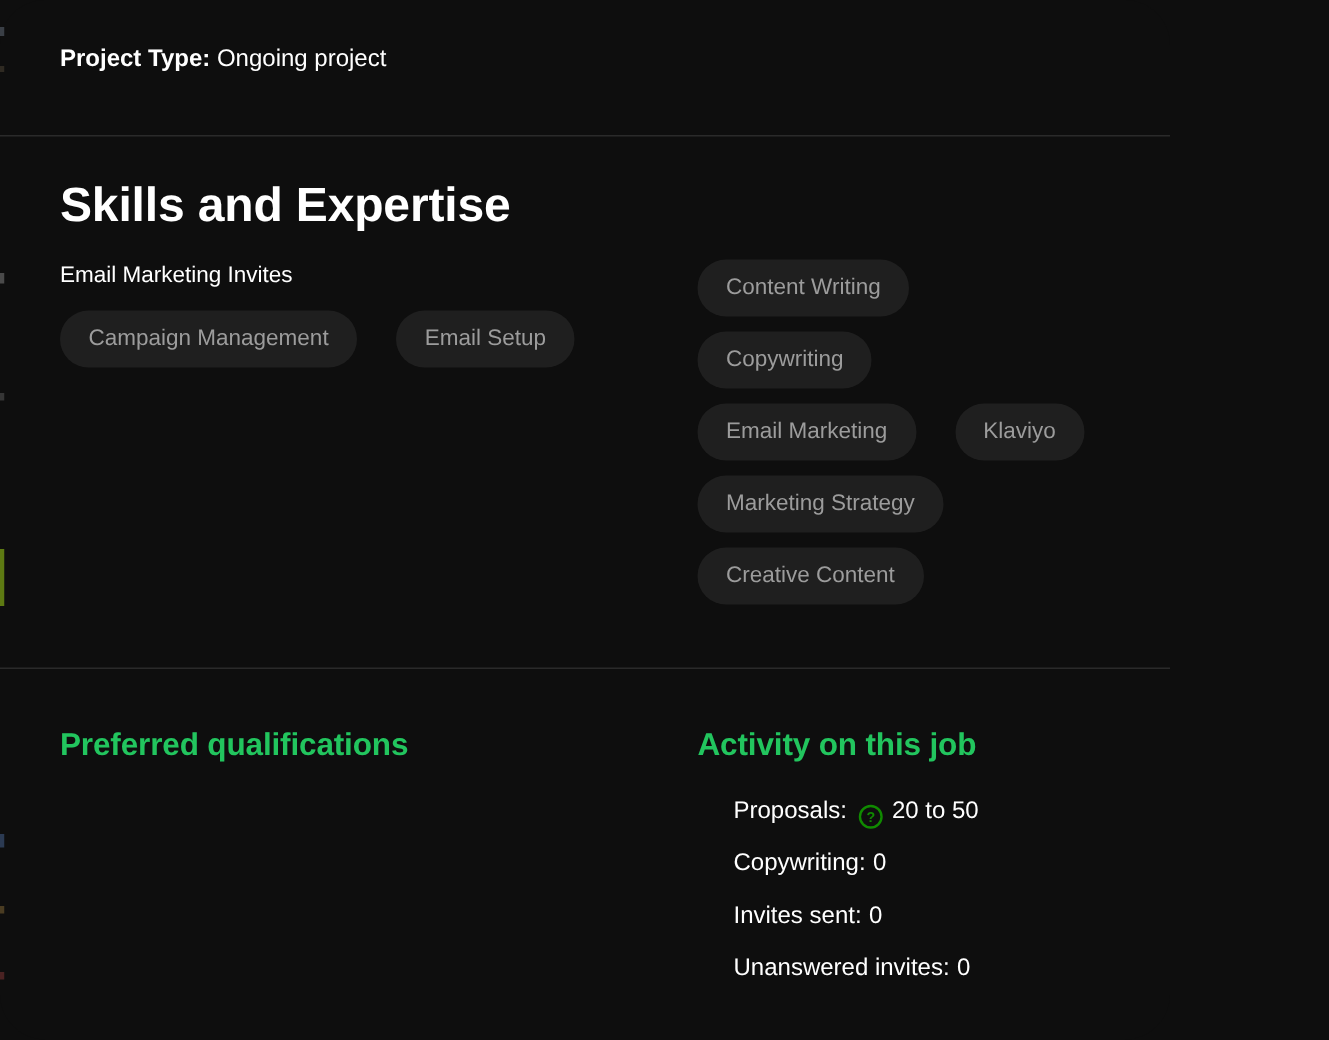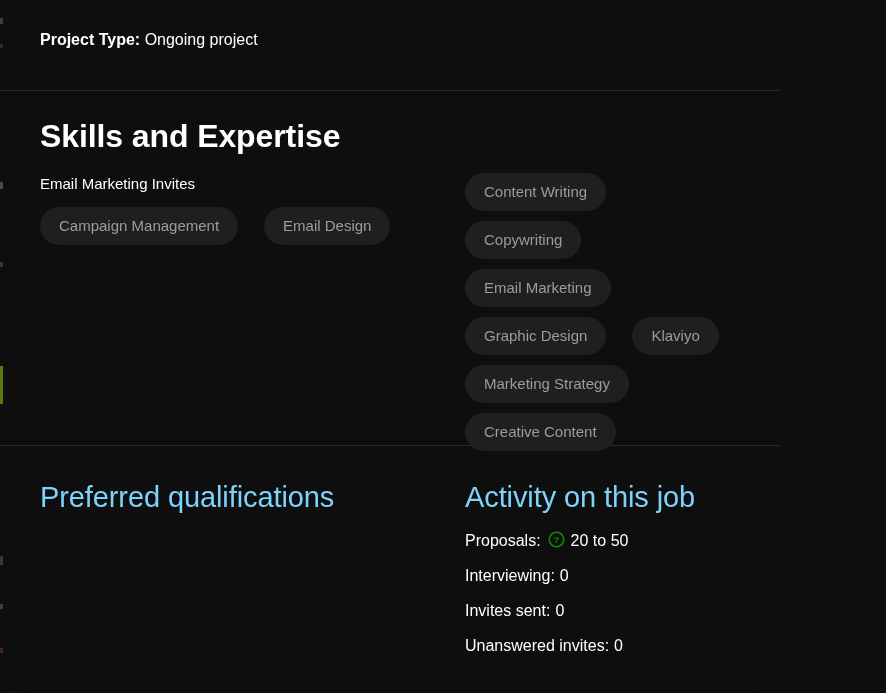--- a/index.html
+++ b/index.html
@@ -121,35 +121,36 @@
     padding: 9px 19px;
     white-space: nowrap;
     border: none;
   }
 
   
   .sec-activity {
     padding-top: 36px;
   }
   .h2-sm {
-    font-size: 29px;
+    font-size: 21px;
     line-height: 30px;
-    font-weight: 400;
-    color: #7dd3fc;
+    font-weight: 700;
+    color: #22c55e;
     margin: 0 0 18px 0;
     letter-spacing: -0.1px;
   }
   .stat-row {
     font-size: 16px;
     line-height: 22px;
     color: #ffffff;
     margin-bottom: 13px;
     display: flex;
-    align-items: flex-start;
+    align-items: flex-end;
     gap: 0;
+    margin-left: 24px;
   }
   .stat-row:last-child { margin-bottom: 0; }
   .stat-label { font-weight: 400; }
   .stat-value { font-weight: 400; }
   .help-icon {
     display: inline-flex;
     align-items: center;
     justify-content: center;
     width: 17px;
     height: 17px;
@@ -187,30 +188,29 @@
 
   <div class="section sec-skills">
     <h2 class="h2">Skills and Expertise</h2>
 
     <div class="cols">
 
       <div class="col-left">
         <div class="group-label">Email Marketing Invites</div>
         <div class="pills">
           <span class="pill">Campaign Management</span>
-          <span class="pill">Email Design</span>
+          <span class="pill">Email Setup</span>
         </div>
       </div>
 
       <div class="col-right">
         <div class="pills">
           <span class="pill">Content Writing</span>
           <span class="pill">Copywriting</span>
           <span class="pill">Email Marketing</span>
-          <span class="pill">Graphic Design</span>
           <span class="pill">Klaviyo</span>
           <span class="pill">Marketing Strategy</span>
           <span class="pill">Creative Content</span>
         </div>
       </div>
 
     </div>
   </div>
 
   <div class="divider"></div>
@@ -230,21 +230,21 @@
           <span class="help-icon">
             <svg width="17" height="17" viewBox="0 0 17 17" aria-hidden="true">
               <circle cx="8.5" cy="8.5" r="7.2" fill="none" stroke="#108a00" stroke-width="1.6"></circle>
               <text x="8.5" y="12.3" text-anchor="middle" font-family="Liberation Sans, sans-serif" font-size="9.5" font-weight="700" fill="#108a00">?</text>
             </svg>
           </span>
           <span class="stat-value">20 to 50</span>
         </div>
 
         <div class="stat-row">
-          <span class="stat-label">Interviewing:</span>
+          <span class="stat-label">Copywriting:</span>
           <span class="stat-value" style="margin-left:5px;">0</span>
         </div>
 
         <div class="stat-row">
           <span class="stat-label">Invites sent:</span>
           <span class="stat-value" style="margin-left:5px;">0</span>
         </div>
 
         <div class="stat-row">
           <span class="stat-label">Unanswered invites:</span>

